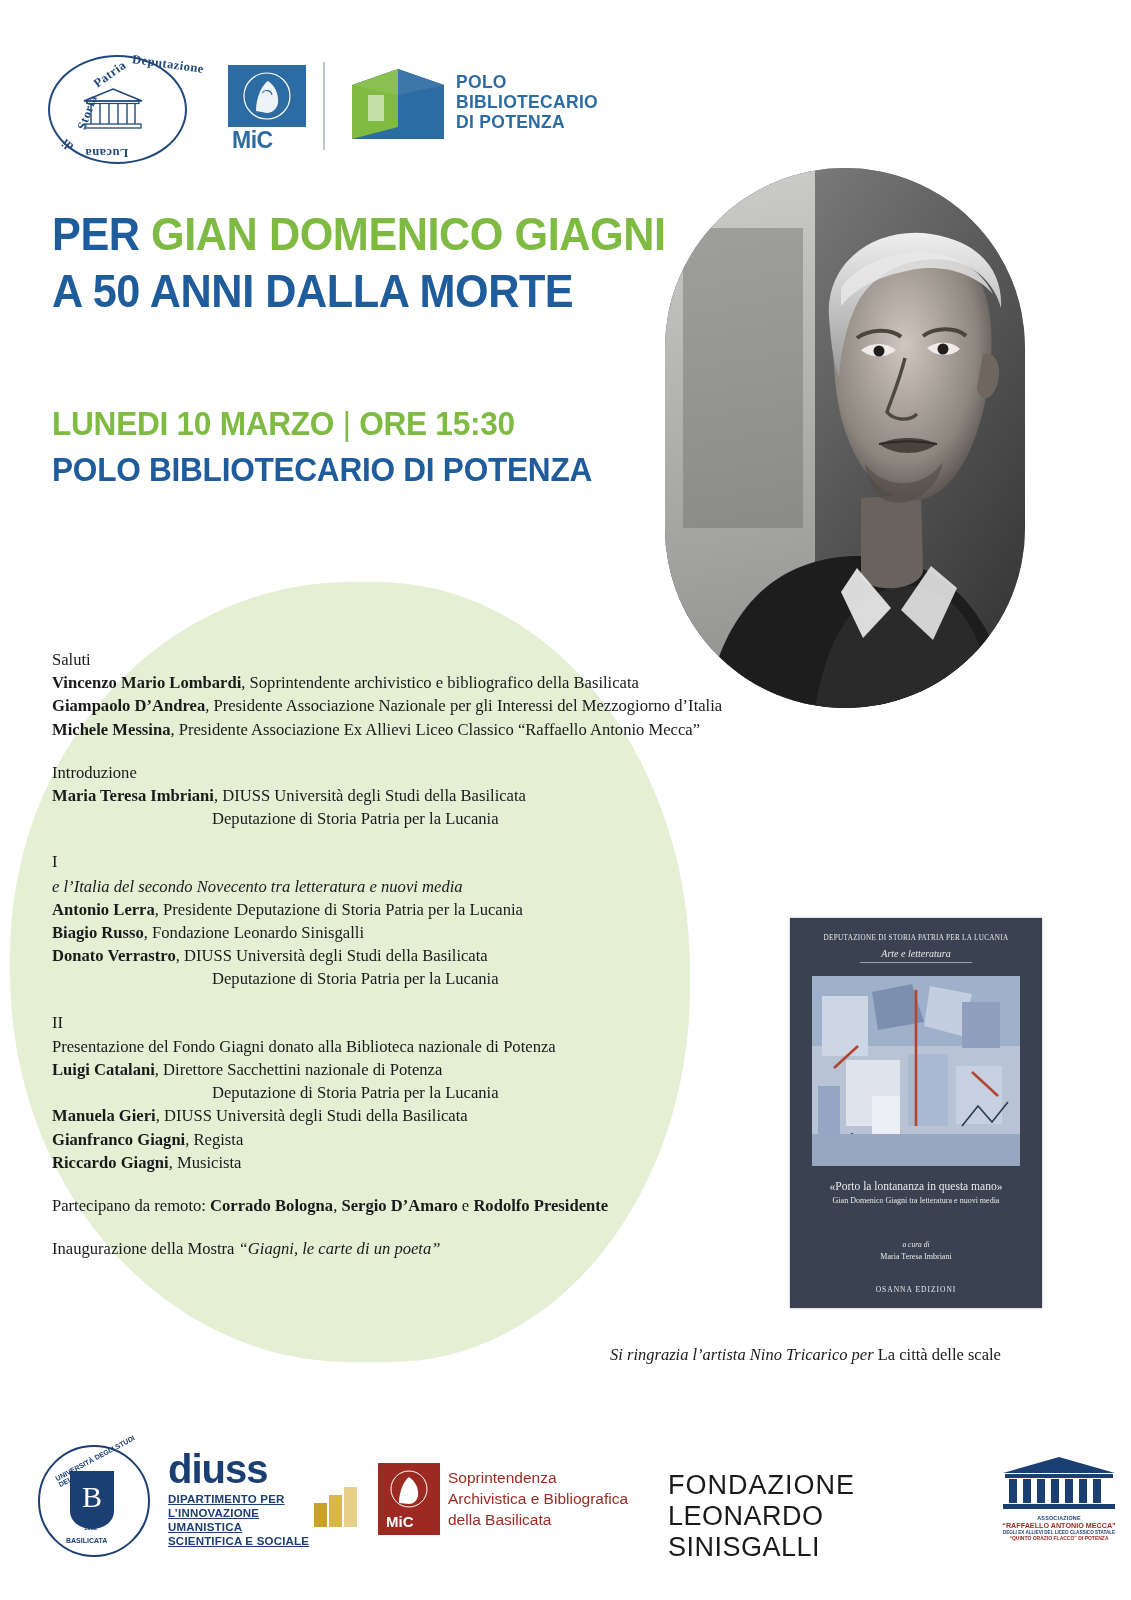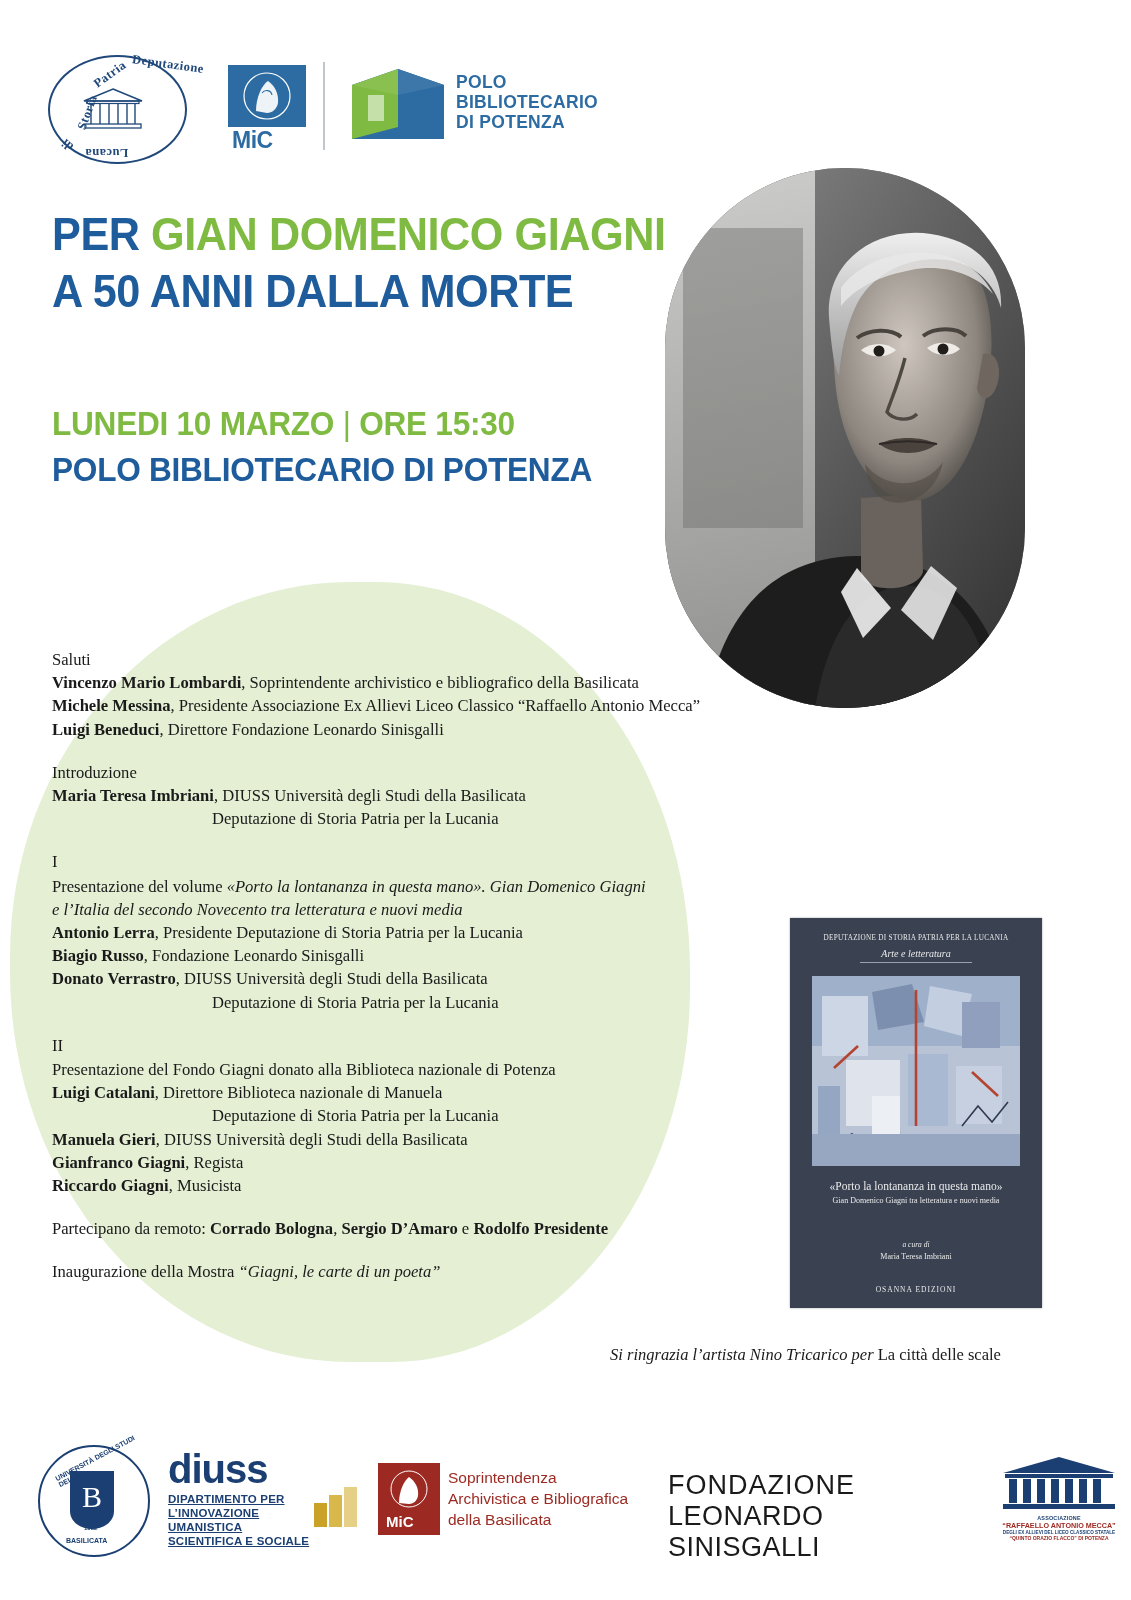--- a/index.html
+++ b/index.html
@@ -292,44 +292,43 @@
   <div class="subtitle">
     <span class="green">LUNEDI 10 MARZO</span><span class="bar"> | </span><span class="green">ORE 15:30</span><br>
     <span>POLO BIBLIOTECARIO DI POTENZA</span>
   </div>
 
   <div class="program">
 
     <div class="blk">
       <div>Saluti</div>
       <div><b>Vincenzo Mario Lombardi</b><span>, Soprintendente archivistico e bibliografico della Basilicata</span></div>
+      <div><b>Giampaolo D’Andrea</b><span>, Presidente Associazione Nazionale per gli Interessi del Mezzogiorno d’Italia</span></div>
       <div><b>Michele Messina</b><span>, Presidente Associazione Ex Allievi Liceo Classico “Raffaello Antonio Mecca”</span></div>
-      <div><b>Luigi Beneduci</b><span>, Direttore Fondazione Leonardo Sinisgalli</span></div>
     </div>
 
     <div class="blk">
       <div>Introduzione</div>
       <div><b>Maria Teresa Imbriani</b><span>, DIUSS Università degli Studi della Basilicata</span></div>
       <div><span class="indent">Deputazione di Storia Patria per la Lucania</span></div>
     </div>
 
     <div class="blk">
       <span class="roman">I</span>
-      <div><span>Presentazione del volume </span><i>«Porto la lontananza in questa mano». Gian Domenico Giagni</i></div>
       <div><i>e l’Italia del secondo Novecento tra letteratura e nuovi media</i></div>
       <div><b>Antonio Lerra</b><span>, Presidente Deputazione di Storia Patria per la Lucania</span></div>
       <div><b>Biagio Russo</b><span>, Fondazione Leonardo Sinisgalli</span></div>
       <div><b>Donato Verrastro</b><span>, DIUSS Università degli Studi della Basilicata</span></div>
       <div><span class="indent">Deputazione di Storia Patria per la Lucania</span></div>
     </div>
 
     <div class="blk">
       <span class="roman">II</span>
       <div>Presentazione del Fondo Giagni donato alla Biblioteca nazionale di Potenza</div>
-      <div><b>Luigi Catalani</b><span>, Direttore Biblioteca nazionale di Manuela</span></div>
+      <div><b>Luigi Catalani</b><span>, Direttore Sacchettini nazionale di Potenza</span></div>
       <div><span class="indent">Deputazione di Storia Patria per la Lucania</span></div>
       <div><b>Manuela Gieri</b><span>, DIUSS Università degli Studi della Basilicata</span></div>
       <div><b>Gianfranco Giagni</b><span>, Regista</span></div>
       <div><b>Riccardo Giagni</b><span>, Musicista</span></div>
     </div>
 
     <div class="blk">
       <span>Partecipano da remoto: </span><b>Corrado Bologna</b><span>, </span><b>Sergio D’Amaro</b><span> e </span><b>Rodolfo Presidente</b>
     </div>
 

